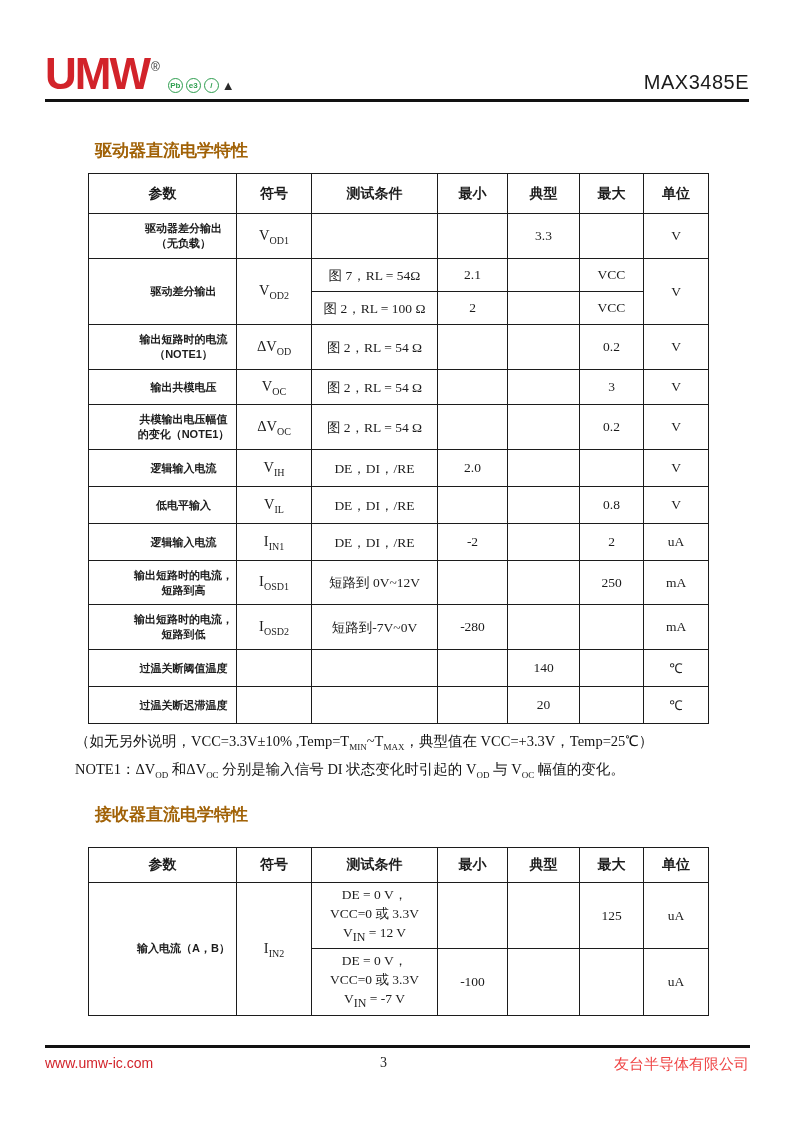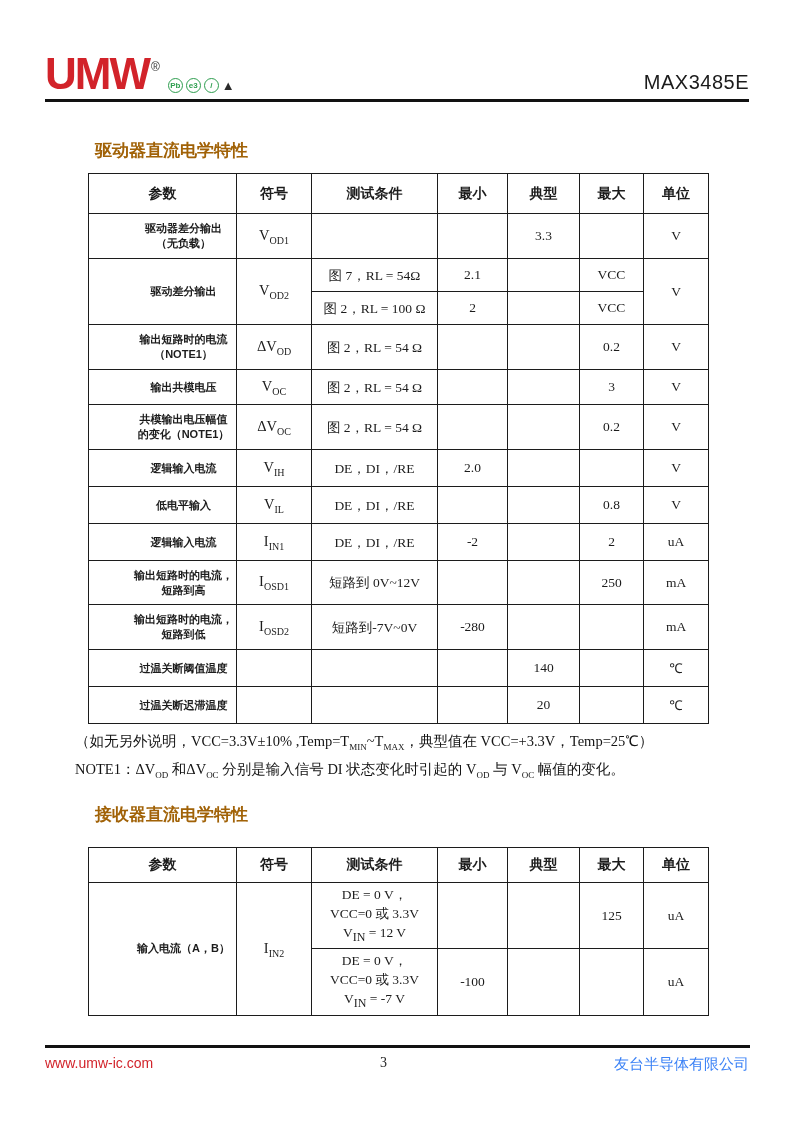--- a/index.html
+++ b/index.html
@@ -55,21 +55,21 @@
   .h44{height:44px}.h45{height:45px}.h60{height:60px}.h65{height:65px}
   
   .notes { margin-left:-13px; margin-top:6px; font-size:14.5px; line-height:22px; color:#141414; }
   .notes sub { font-size:9px; }
   
   .ftr { position:absolute; left:0; top:1045px; width:794px; }
   .ftr-rule { height:3px; background:#121212; margin:0 44px 0 45px; }
   .ftr-row { display:flex; justify-content:space-between; align-items:flex-start; padding:7px 45px 0 45px; }
   .ftr-url { color:#d2232a; font-family:"Liberation Sans", sans-serif; font-size:14px; text-decoration:none; }
   .ftr-page { color:#222; font-size:14px; }
-  .ftr-co { color:#3b82f6; font-size:15px; }
+  .ftr-co { color:#ef4444; font-size:15px; }
 </style>
 </head>
 <body>
 
 <div>
 
   <div class="hdr">
     <div class="hdr-row">
       <div class="logo-wrap">
         <span class="logo-text">UMW</span>

